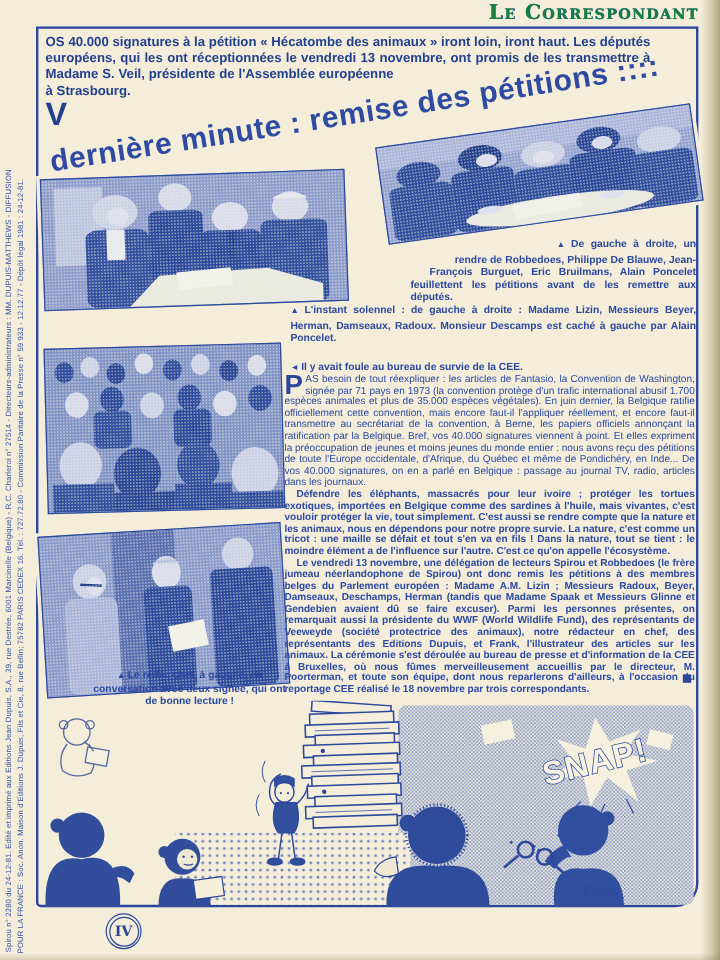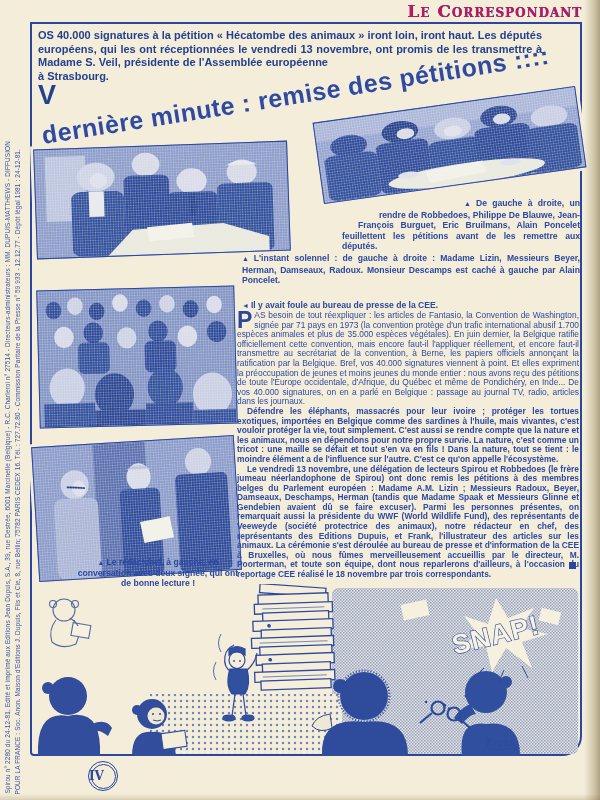--- a/index.html
+++ b/index.html
@@ -7,21 +7,21 @@
     width:600px;height:800px;position:relative;overflow:hidden;
     background:#f3edd9;
     font-family:"Liberation Sans",sans-serif;
     color:#2b479c;
   }
   .abs{position:absolute;}
   
   #masthead{
     top:1px;right:18px;
     font-family:"DejaVu Serif",serif;font-weight:bold;font-size:17px;
-    letter-spacing:1px;font-variant:small-caps;color:#be185d;
+    letter-spacing:1px;font-variant:small-caps;color:#15803d;
     text-shadow:0.4px 0 0 #2b479c;
   }
   
   #frame{
     left:30px;top:22px;width:552px;height:734px;box-sizing:border-box;
     border:2px solid #2b479c;border-radius:0 0 20px 4px;
   }
   
   #spine{left:4px;top:24px;height:770px;display:flex;gap:3px;align-items:flex-end;}
   #spine span{
@@ -82,21 +82,21 @@
   #bodytext p{margin:0;}
   #bodytext p + p span{display:inline;font-weight:bold;}
   #bodytext p.indent{text-indent:10px;}
   #bodytext .dropcap{float:left;font-size:23px;line-height:19px;font-weight:bold;margin-right:2px;color:#2b479c;}
   #endmark{left:569px;top:562px;width:7px;height:7px;background:#2b479c;z-index:4;}
   
   #comic{left:34px;top:584px;z-index:1;}
   
   #pagecircle{
     left:88px;top:761px;width:30px;height:30px;border:1.6px solid #2b479c;
-    border-radius:50%;box-sizing:border-box;display:flex;align-items:center;justify-content:flex-start;
+    border-radius:50%;box-sizing:border-box;display:flex;align-items:center;justify-content:center;
   }
   #pagecircle::before{
     content:"";position:absolute;inset:1.5px;border:1.2px solid #2b479c;border-radius:50%;
   }
   #pagenum{font-family:"DejaVu Serif",serif;font-weight:bold;font-size:12px;}
   
   #edge-right{right:0;top:0;width:16px;height:800px;
     background:linear-gradient(to right,rgba(124,100,52,0),rgba(124,100,52,.28) 60%,rgba(92,72,32,.45));z-index:9;}
   #edge-bottom{left:0;bottom:0;width:600px;height:6px;
     background:linear-gradient(to bottom,rgba(124,100,52,0),rgba(124,100,52,.22));z-index:9;}
@@ -173,21 +173,21 @@
   <span class="spA2"></span>
   <span class="spA3"></span>
   <span class="mk">▲</span><span>De gauche à droite, un rendre de Robbedoes, Philippe De Blauwe, Jean-François Burguet, Eric Bruilmans, Alain Poncelet feuillettent les pétitions avant de les remettre aux députés.</span>
 </div>
 
 <div id="capB" class="cap">
   <span class="mk">▲</span><span>L'instant solennel : de gauche à droite : Madame Lizin, Messieurs Beyer, Herman, Damseaux, Radoux. Monsieur Descamps est caché à gauche par Alain Poncelet.</span>
 </div>
 
 <div id="capC" class="cap">
-  <span class="mk">◄</span><span>Il y avait foule au bureau de presse de la CEE.</span>
+  <span class="mk">◄</span><span>Il y avait foule au bureau de survie de la CEE.</span>
 </div>
 
 <div id="bodytext" class="abs">
   <p><span class="dropcap">P</span><span>AS besoin de tout réexpliquer : les articles de Fantasio, la Convention de Washington, signée par 71 pays en 1973 (la convention protège d'un trafic international abusif 1.700 espèces animales et plus de 35.000 espèces végétales). En juin dernier, la Belgique ratifie officiellement cette convention, mais encore faut-il l'appliquer réellement, et encore faut-il transmettre au secrétariat de la convention, à Berne, les papiers officiels annonçant la ratification par la Belgique. Bref, vos 40.000 signatures viennent à point. Et elles expriment la préoccupation de jeunes et moins jeunes du monde entier : nous avons reçu des pétitions de toute l'Europe occidentale, d'Afrique, du Québec et même de Pondichéry, en Inde... De vos 40.000 signatures, on en a parlé en Belgique : passage au journal TV, radio, articles dans les journaux.</span></p>
   <p class="indent"><span>Défendre les éléphants, massacrés pour leur ivoire ; protéger les tortues exotiques, importées en Belgique comme des sardines à l'huile, mais vivantes, c'est vouloir protéger la vie, tout simplement. C'est aussi se rendre compte que la nature et les animaux, nous en dépendons pour notre propre survie. La nature, c'est comme un tricot : une maille se défait et tout s'en va en fils ! Dans la nature, tout se tient : le moindre élément a de l'influence sur l'autre. C'est ce qu'on appelle l'écosystème.</span></p>
   <p class="indent"><span>Le vendredi 13 novembre, une délégation de lecteurs Spirou et Robbedoes (le frère jumeau néerlandophone de Spirou) ont donc remis les pétitions à des membres belges du Parlement européen : Madame A.M. Lizin ; Messieurs Radoux, Beyer, Damseaux, Deschamps, Herman (tandis que Madame Spaak et Messieurs Glinne et Gendebien avaient dû se faire excuser). Parmi les personnes présentes, on remarquait aussi la présidente du WWF (World Wildlife Fund), des représentants de Veeweyde (société protectrice des animaux), notre rédacteur en chef, des représentants des Editions Dupuis, et Frank, l'illustrateur des articles sur les animaux. La cérémonie s'est déroulée au bureau de presse et d'information de la CEE à Bruxelles, où nous fûmes merveilleusement accueillis par le directeur, M. Poorterman, et toute son équipe, dont nous reparlerons d'ailleurs, à l'occasion du reportage CEE réalisé le 18 novembre par trois correspondants.</span></p>
 </div>
 <div id="endmark" class="abs"></div>
 
 <div id="photoC" class="photo">

